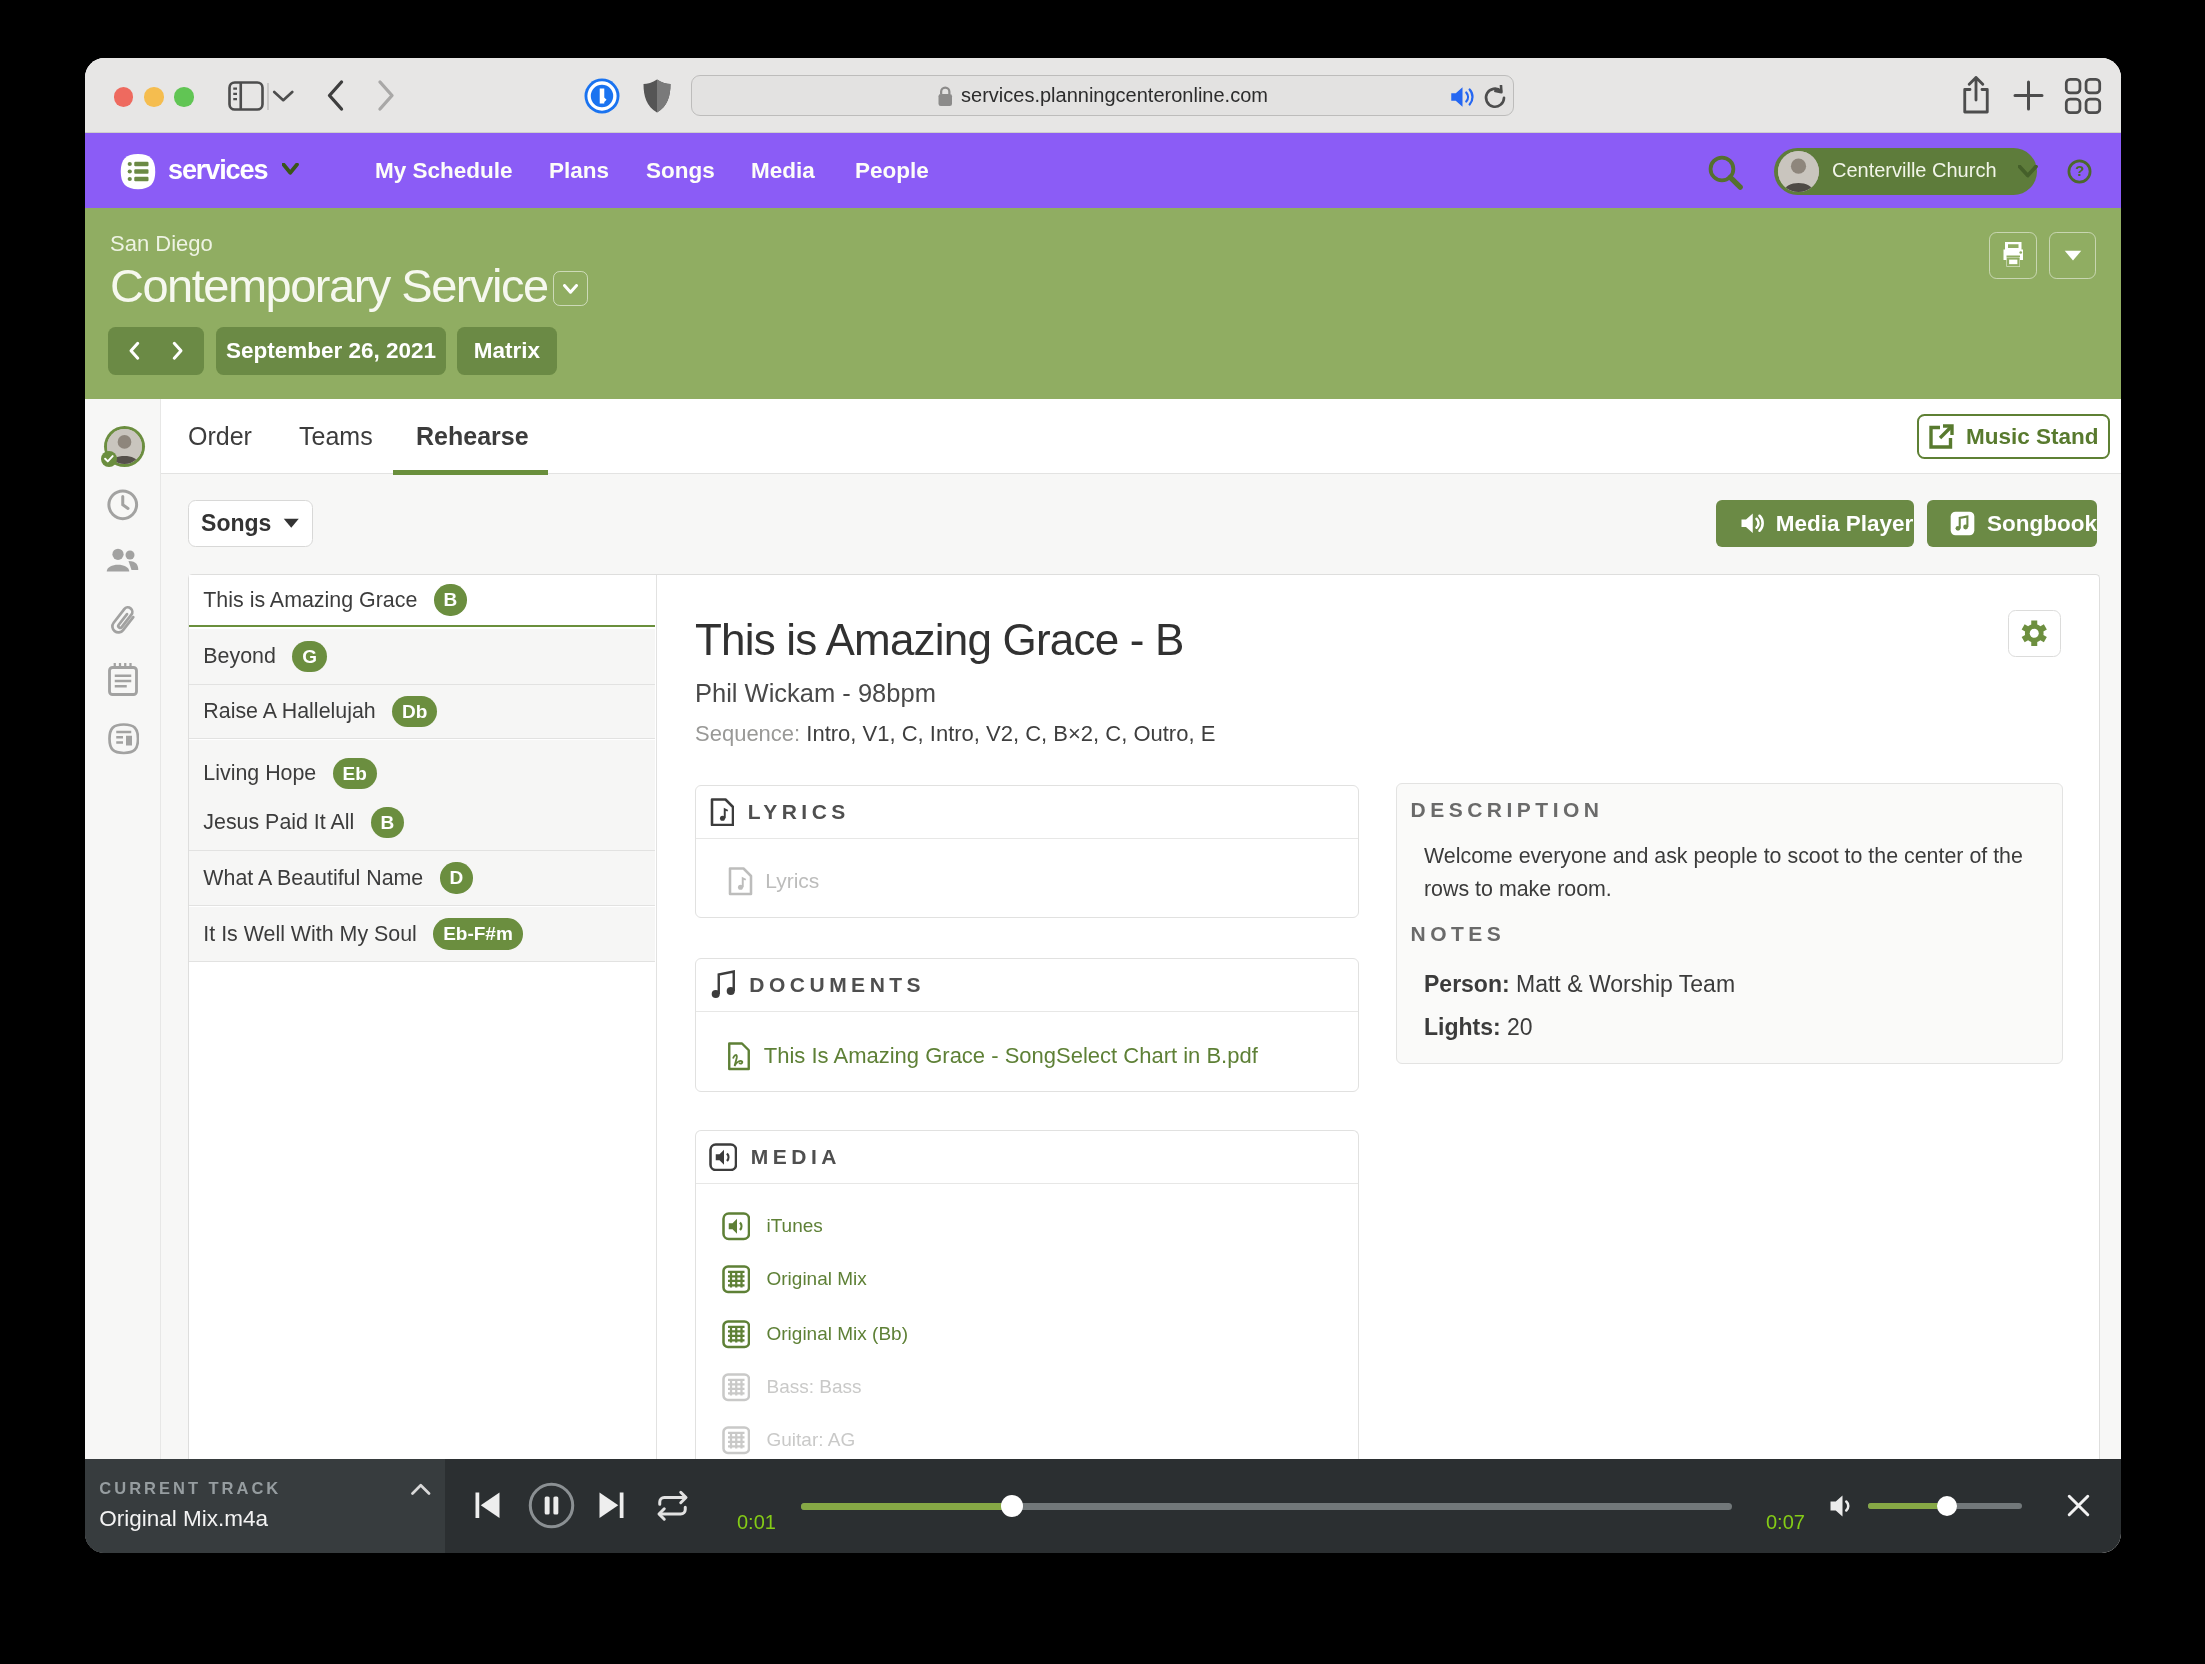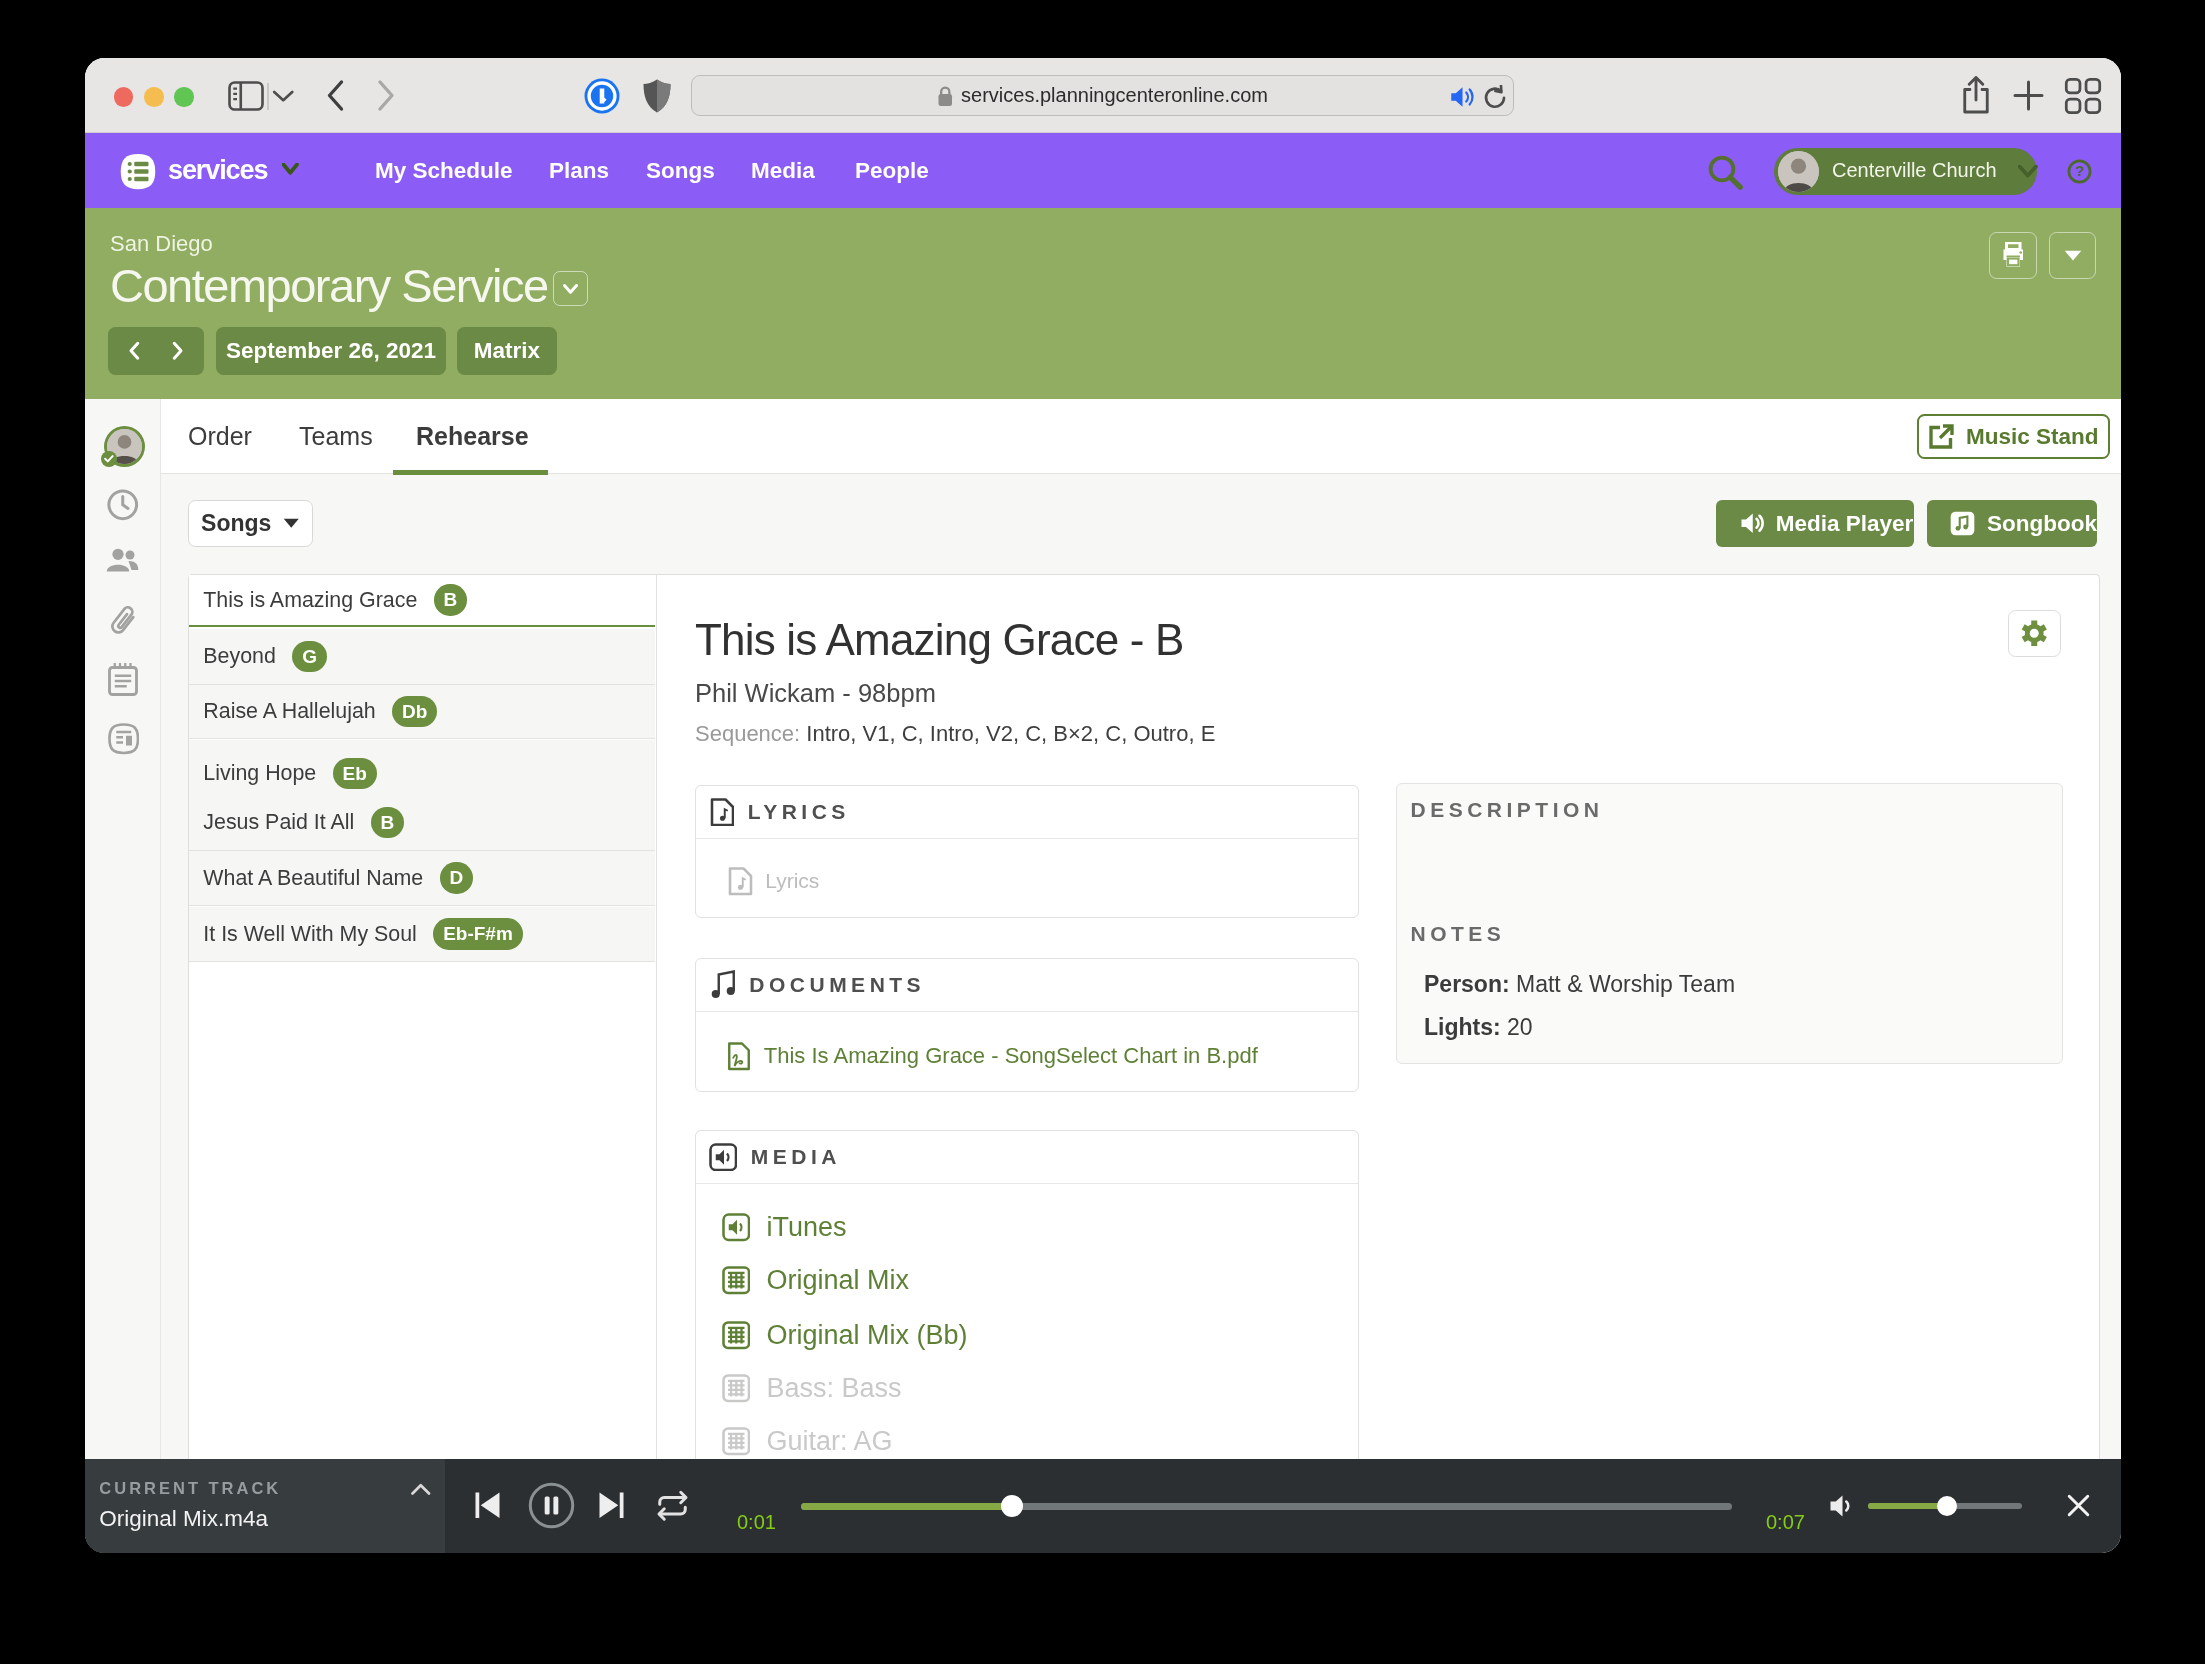--- a/index.html
+++ b/index.html
@@ -49,21 +49,21 @@
 
 
 #detail { position:absolute; left:469px; top:0; width:1441px; height:886px; }
 #dheading { position:absolute; left:37px; top:40px; font-size:44px; color:#313131; letter-spacing:-0.8px; }
 #dartist { position:absolute; left:37px; top:104px; font-size:25.5px; color:#494949; }
 #dseq { position:absolute; left:37px; top:146px; font-size:22px; color:#3e3e3e; }
 #gear { position:absolute; left:1350px; top:35px; width:53px; height:47px; background:#fff; border:1.5px solid #dcdcdb; border-radius:7.5px; display:flex; align-items:center; justify-content:center; }
 .dcard { position:absolute; background:#fff; border:1.5px solid #e1e1e0; border-radius:6px; }
 .dchead { position:absolute; left:0; top:0; width:100%; height:53px; border-bottom:1.5px solid #e7e7e6; display:flex; align-items:center; padding-left:12.8px; gap:13.5px; }
 .dctitle { font-size:21px; font-weight:bold; letter-spacing:4.5px; color:#4f4f4f; }
-.medrow { position:absolute; display:flex; align-items:center; gap:16.5px; font-size:27px; color:#5e8036; }
+.medrow { position:absolute; display:flex; align-items:center; gap:16.5px; font-size:19px; color:#5e8036; }
 .medrow.dis { color:#c9c9c8; }
 
 
 #desccard { position:absolute; left:1311px; top:384px; width:667px; height:281px; background:#fafaf9; border:1.5px solid #e3e3e2; border-radius:6px; }
 .dlab { font-size:21px; font-weight:bold; letter-spacing:4.5px; color:#6a6a6a; }
 
 
 #player { position:absolute; left:0; top:1401px; width:2036px; height:94px; background:#2b2f31; }
 #pleft { position:absolute; left:0; top:0; width:360px; height:94px; background:#373c3e; }
 #ptlabel { position:absolute; left:14.3px; top:19.5px; font-size:16.5px; font-weight:bold; letter-spacing:3px; color:#969da0; }
@@ -433,20 +433,21 @@
                 <path d="M12 9 V30 M19 9 V30 M26 9 V30" stroke="#c9c9c8" stroke-width="3"></path>
               </svg>
             <span>Guitar: AG</span>
           </div>
         </div>
       </div>
     </div>
 
     <div id="desccard">
       <div class="abs dlab" style="left:13.5px; top:14.3px;">DESCRIPTION</div>
+      <div class="abs" style="left:27px; top:56px; width:628px; font-size:21.4px; color:#3b3b3b; line-height:33px;">Welcome everyone and ask people to scoot to the center of the rows to make room.</div>
       <div class="abs dlab" style="left:13.5px; top:138px;">NOTES</div>
       <div class="abs" style="left:27px; top:187px; font-size:23px; color:#3b3b3b;"><b>Person:</b> Matt &amp; Worship Team</div>
       <div class="abs" style="left:27px; top:230px; font-size:23px; color:#3b3b3b;"><b>Lights:</b> 20</div>
     </div>
   </div>
 
   <div id="player">
     <div id="pleft">
       <div id="ptlabel">CURRENT TRACK</div>
       <div id="ptfile">Original Mix.m4a</div>

